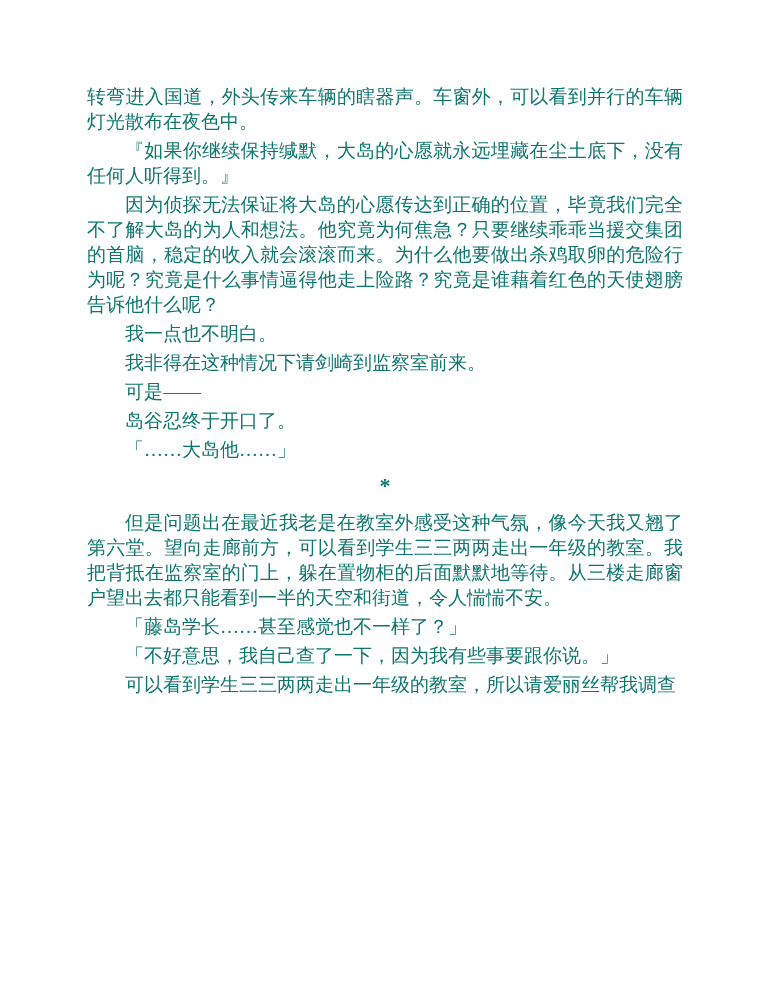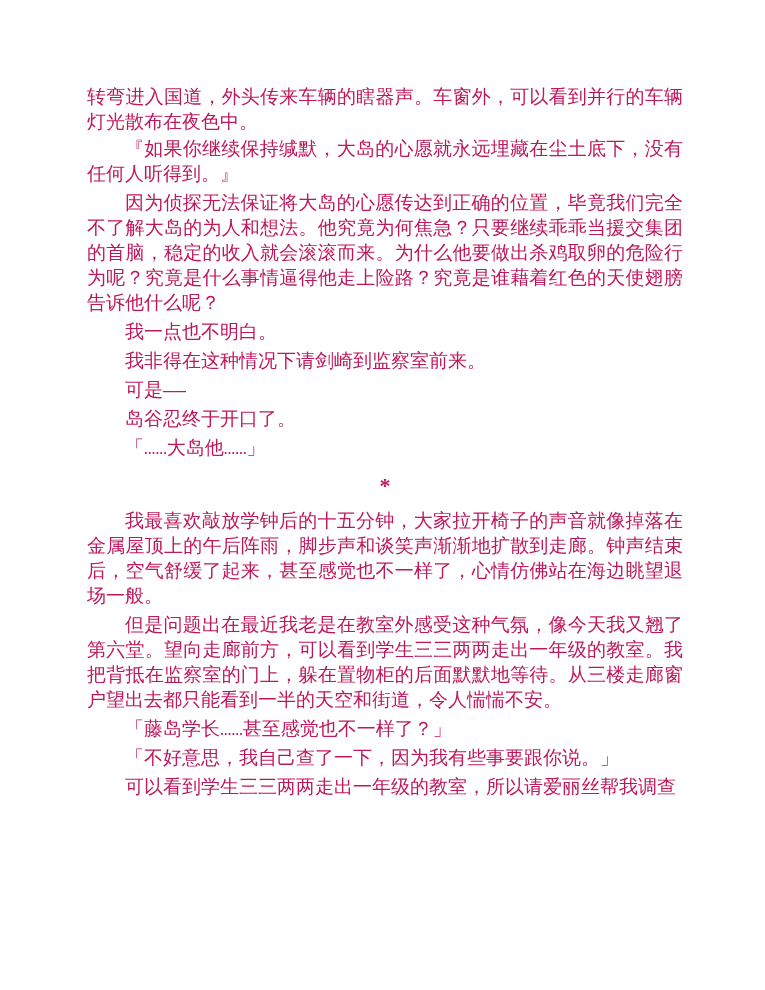--- a/index.html
+++ b/index.html
@@ -14,31 +14,30 @@
     background: #ffffff;
     box-sizing: border-box;
     padding: 84px 82px 0 87px;
     overflow: hidden;
   }
   .text-block {
     width: 596px;
     font-family: "Liberation Serif", "DejaVu Serif", serif;
     font-size: 19px;
     line-height: 25px;
-    color: #be185d;
+    color: #0f766e;
     text-align: justify;
     text-justify: inter-ideograph;
     word-break: break-all;
   }
   .para {
     margin: 0 0 4px 0;
   }
   .para.indent {
     text-indent: 2em;
-    font-family: Liberation Mono, monospace;
   }
   .para.flush {
     text-indent: 0;
   }
   .para.divider {
     text-indent: 0;
     text-align: center;
     font-weight: bold;
     font-size: 22px;
     margin: 11px 0 12px 0;
@@ -51,19 +50,18 @@
   <div class="text-block" id="paragraph-container">
       <p class="para flush">转弯进入国道，外头传来车辆的瞎器声。车窗外，可以看到并行的车辆灯光散布在夜色中。</p>
       <p class="para indent">『如果你继续保持缄默，大岛的心愿就永远埋藏在尘土底下，没有任何人听得到。』</p>
       <p class="para indent">因为侦探无法保证将大岛的心愿传达到正确的位置，毕竟我们完全不了解大岛的为人和想法。他究竟为何焦急？只要继续乖乖当援交集团的首脑，稳定的收入就会滚滚而来。为什么他要做出杀鸡取卵的危险行为呢？究竟是什么事情逼得他走上险路？究竟是谁藉着红色的天使翅膀告诉他什么呢？</p>
       <p class="para indent">我一点也不明白。</p>
       <p class="para indent">我非得在这种情况下请剑崎到监察室前来。</p>
       <p class="para indent">可是——</p>
       <p class="para indent">岛谷忍终于开口了。</p>
       <p class="para indent">「……大岛他……」</p>
       <p class="para divider">*</p>
-      <p class="para indent">我最喜欢敲放学钟后的十五分钟，大家拉开椅子的声音就像掉落在金属屋顶上的午后阵雨，脚步声和谈笑声渐渐地扩散到走廊。钟声结束后，空气舒缓了起来，甚至感觉也不一样了，心情仿佛站在海边眺望退场一般。</p>
       <p class="para indent">但是问题出在最近我老是在教室外感受这种气氛，像今天我又翘了第六堂。望向走廊前方，可以看到学生三三两两走出一年级的教室。我把背抵在监察室的门上，躲在置物柜的后面默默地等待。从三楼走廊窗户望出去都只能看到一半的天空和街道，令人惴惴不安。</p>
       <p class="para indent">「藤岛学长……甚至感觉也不一样了？」</p>
       <p class="para indent">「不好意思，我自己查了一下，因为我有些事要跟你说。」</p>
       <p class="para indent">可以看到学生三三两两走出一年级的教室，所以请爱丽丝帮我调查</p>
     </div>
 </div>
 
 </body></html>

